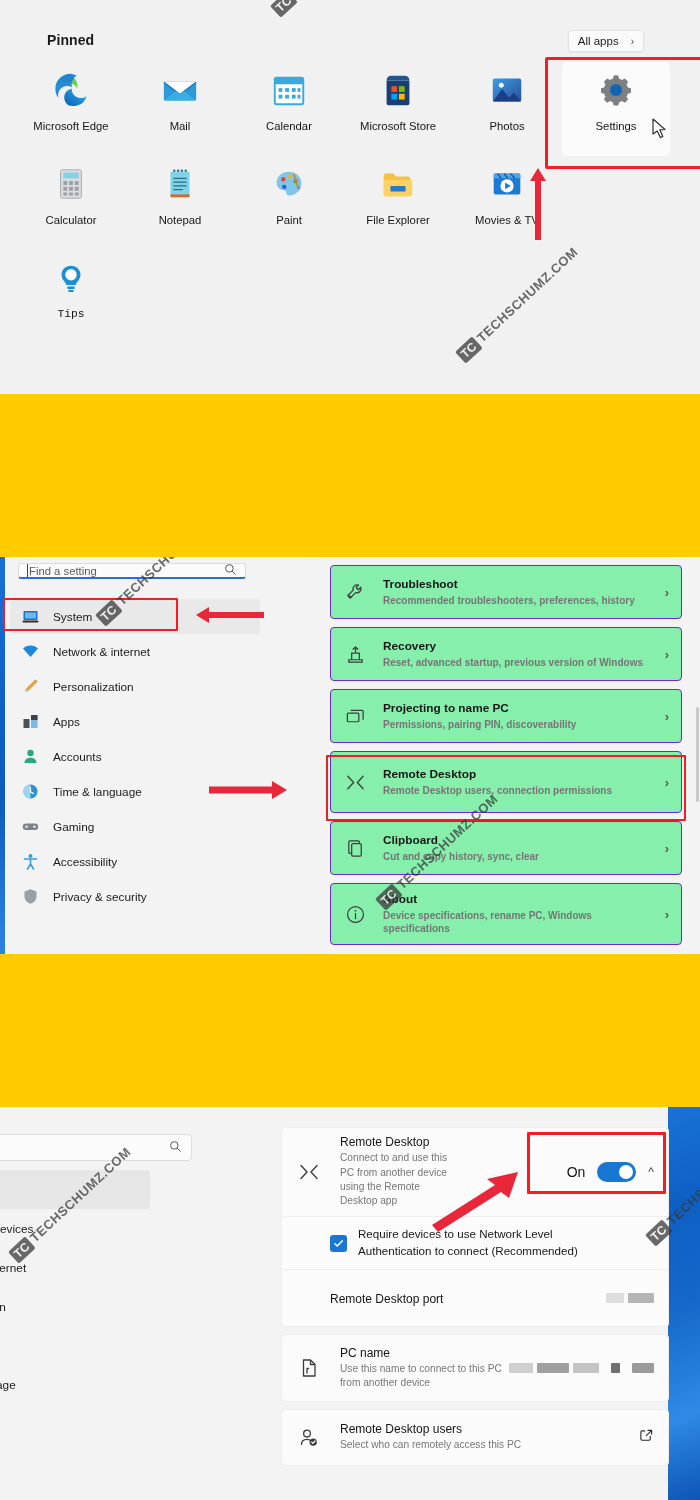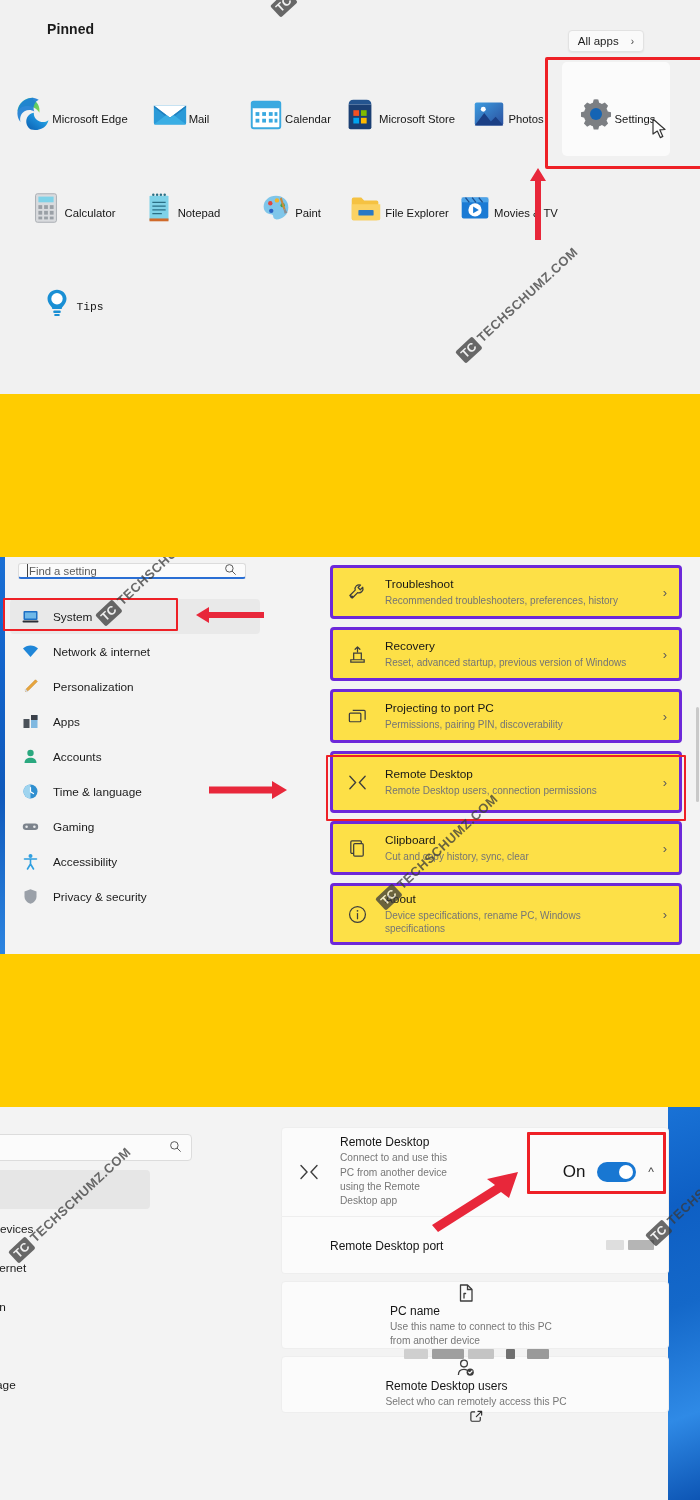--- a/index.html
+++ b/index.html
@@ -9,39 +9,39 @@
     background: #f3f3f3; overflow: hidden;
   }
   #page { position: relative; width: 700px; height: 1500px; overflow: hidden; }
 
   
   .sec-start {
     position: absolute; left: 0; top: 0; width: 700px; height: 394px;
     background: #f1f1f1;
   }
   .start-pinned-hdr {
-    position: absolute; left: 47px; top: 21px;
+    position: absolute; left: 47px; top: 32px;
     font-size: 14px; font-weight: bold; color: #1a1a1a; letter-spacing: .1px;
   }
   .allapps-btn {
     position: absolute; right: 56px; top: 30px;
     background: #fafafa; border: 1px solid #e2e2e2; border-radius: 4px;
     height: 22px; padding: 0 9px;
     display: flex; align-items: center; gap: 12px;
     font-size: 11.5px; color: #1c1c1c;
     box-shadow: 0 1px 2px rgba(0,0,0,.06);
   }
   .allapps-btn .chev { font-size: 10px; color: #444; }
 
   .pin-grid { position: absolute; left: 0; top: 62px; width: 700px; }
   .pin-row { display: flex; }
   .pin-cell {
     width: 108px; margin-left: 1px;
-    display: flex; flex-direction: row; align-items: center;
-    padding-top: 9px; height: 94px; justify-content: center;
+    display: flex; flex-direction: column; align-items: center;
+    padding-top: 9px; height: 94px;
   }
   .pin-cell .ico { width: 38px; height: 38px; display: block; }
   .pin-cell .lbl {
     margin-top: 11px; font-size: 11.3px; color: #161616;
     white-space: nowrap; text-align: center;
   }
   
   .row1 { padding-left: 16px; }
   .row2 { padding-left: 16px; }
   .row3 { padding-left: 16px; font-family: Liberation Mono, monospace; }
@@ -98,23 +98,23 @@
   }
   .hl-system {
     position: absolute; left: 3px; top: 41px; width: 175px; height: 33px;
     border: 2.5px solid #ee2026; border-radius: 1px;
   }
   .arrow-left-system { position: absolute; left: 196px; top: 48px; width: 68px; height: 20px; }
   .arrow-right-rdp  { position: absolute; left: 209px; top: 222px; width: 78px; height: 22px; }
 
   .cards { position: absolute; left: 330px; top: 8px; width: 352px; }
   .card {
-    background: #fde047; border: 3px solid #6d28d9; border-radius: 4px;
+    background: #86efac; border: 1px solid #6d28d9; border-radius: 4px;
     height: 54px; margin-bottom: 8px;
-    display: flex; align-items: center; padding: 0 12px 0 14px;
+    display: flex; align-items: center; padding: 0 12px 0 14px; font-weight: bold;
   }
   .card .cico { width: 21px; height: 21px; flex: 0 0 21px; margin-right: 17px; color:#444; }
   .card .ctxt { flex: 1; }
   .card .ctitle { font-size: 11.8px; color: #161616; line-height: 1.35; }
   .card .csub { font-size: 10px; color: #757575; line-height: 1.35; margin-top: 1px; }
   .card .cchev { font-size: 13px; color: #5a5a5a; margin-left: 6px; }
   .card.tall { height: 62px; align-items: center; }
   .hl-rdp-card {
     position: absolute; left: 326px; top: 198px; width: 360px; height: 66px;
     border: 2.5px solid #ee2026; border-radius: 1px; pointer-events: none;
@@ -147,28 +147,28 @@
   }
   .rdp-nav .nav-item2.sel { background: #e6e6e6; }
 
   .rdp-cards { position: absolute; left: 281px; top: 20px; width: 388px; }
   .rcard {
     background: #fbfbfb; border: 1px solid #eeeeee;
     display: flex; align-items: center; padding: 0 14px 0 16px;
   }
   .rcard.top { border-radius: 4px 4px 0 0; height: 90px; }
   .rcard.mid { border-top: none; height: 57px; }
-  .rcard.solo { border-radius: 4px; margin-top: 7px; flex-direction: column; }
+  .rcard.solo { border-radius: 4px; margin-top: 7px; }
   .rcard .ricon { width: 22px; height: 22px; flex: 0 0 22px; margin-right: 20px; color: #3a3a3a; }
   .rcard .rtxt { flex: 1; }
   .rtitle { font-size: 12px; color: #151515; }
   .rsub { font-size: 10.2px; color: #777; line-height: 1.42; margin-top: 2px; }
 
   .toggle-wrap { display: flex; align-items: center; gap: 12px; }
-  .toggle-state { font-size: 17px; color: #151515; }
+  .toggle-state { font-size: 14px; color: #151515; }
   .switch {
     width: 39px; height: 20px; border-radius: 11px; background: #1877d2;
     position: relative; flex: 0 0 39px;
   }
   .switch .knob {
     position: absolute; right: 3px; top: 3px; width: 14px; height: 14px;
     border-radius: 50%; background: #fff;
   }
   .caret-up { font-size: 12px; color: #444; }
   .hl-toggle {
@@ -589,21 +589,21 @@
       </div>
 
       <div class="card">
         <span class="cico">
           <svg viewBox="0 0 22 22" width="21" height="21" fill="none" stroke="#3d3d3d" stroke-width="1.3">
               <rect x="2.5" y="7.5" width="12" height="9" rx="1"></rect>
               <path d="M6 4.5h12a1 1 0 0 1 1 1v9"></path>
             </svg>
         </span>
         <span class="ctxt">
-          <span class="ctitle" style="display:block">Projecting to port PC</span>
+          <span class="ctitle" style="display:block">Projecting to name PC</span>
           <span class="csub" style="display:block">Permissions, pairing PIN, discoverability</span>
         </span>
         <span class="cchev">›</span>
       </div>
 
       <div class="card tall">
         <span class="cico">
           <svg viewBox="0 0 22 22" width="21" height="21" fill="none" stroke="#3d3d3d" stroke-width="1.4" stroke-linecap="round">
               <path d="M3 4.5l6 6.5-6 6.5M19 4.5l-6 6.5 6 6.5"></path>
             </svg>
@@ -703,20 +703,28 @@
         </span>
         <span class="toggle-wrap">
           <span class="toggle-state">On</span>
           <span class="switch">
               <span class="knob"></span>
             </span>
           <span class="caret-up">^</span>
         </span>
       </div>
 
+      <div class="rcard mid chk-row" style="height:53px;">
+        <span class="chkbox">
+          <svg width="11" height="11" viewBox="0 0 12 12">
+              <path d="M2 6.2l2.6 2.6L10 3.2" stroke="#fff" stroke-width="1.7" fill="none" stroke-linecap="round" stroke-linejoin="round"></path>
+            </svg>
+        </span>
+        <span class="chk-label" style="max-width:265px">Require devices to use Network Level Authentication to connect (Recommended)</span>
+      </div>
 
       <div class="rcard mid" style="padding-left:48px; border-radius:0 0 4px 4px;">
         <span class="rtxt">
           <span class="rtitle">Remote Desktop port</span>
         </span>
         <span class="blur-grp">
           <span class="redact" style="width:18px; background:#dedede;"></span>
           <span class="redact" style="width:26px; background:#b5b5b5;"></span>
         </span>
       </div>

